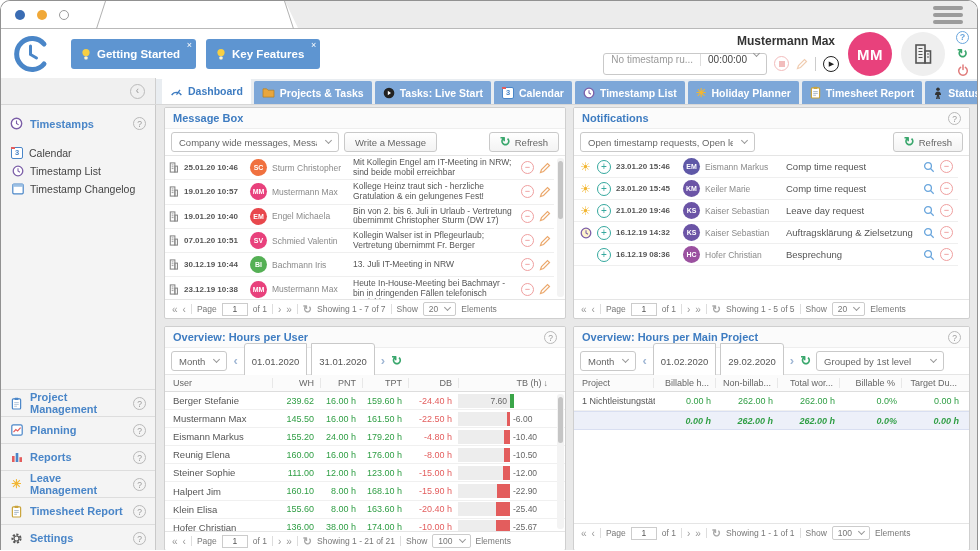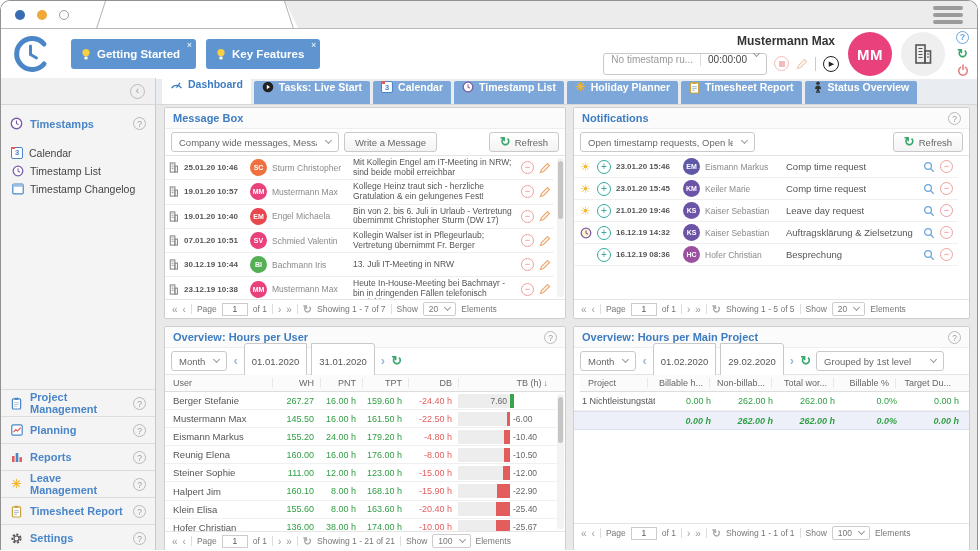--- a/index.html
+++ b/index.html
@@ -45,21 +45,21 @@
   .building-btn{width:44px;height:44px;border-radius:50%;background:#efefef;display:flex;align-items:center;justify-content:center;cursor:pointer;}
   .side-icons{display:flex;flex-direction:column;align-items:center;gap:4px;padding-left:2px;}
   .q-blue{width:13px;height:13px;border:1.3px solid #6aa6dd;color:#6aa6dd;border-radius:50%;font-size:9px;font-weight:bold;text-align:center;line-height:11px;}
   .r-green{color:#3aa76d;font-size:13px;font-weight:bold;line-height:12px;}
 
   
   .navrow{height:26px;background:#e9edf1;display:flex;align-items:flex-end;border-bottom:1px solid #d7d7d7;}
   .nav-left{width:155px;background:#f0f0f0;height:26px;border-right:1px solid #cfcfcf;display:flex;align-items:center;justify-content:flex-end;padding-right:10px;flex:none;}
   .collapse-btn{width:15px;height:15px;border:1px solid #bbb;border-radius:50%;color:#999;font-size:10px;line-height:12px;text-align:center;cursor:pointer;}
   .tabs{display:flex;gap:3px;align-items:flex-end;flex:1;height:100%;padding:2px 2px 0 6px;}
-  .tab{background:#7da7d8;color:#fff;font-size:10.5px;font-weight:bold;height:23px;display:flex;gap:5px;padding:0 8px;border-radius:2px 2px 0 0;white-space:nowrap;cursor:pointer;}
+  .tab{background:#7da7d8;color:#fff;font-size:10.5px;font-weight:bold;height:23px;display:flex;align-items:center;gap:5px;padding:0 8px;border-radius:2px 2px 0 0;white-space:nowrap;cursor:pointer;}
   .tab.active{background:#fff;color:#3e7cc1;height:26px;}
 
   
   .bodyrow{display:flex;height:446px;background:#e9e9e9;}
   .sidebar{width:155px;background:#f4f4f4;border-right:1px solid #c9c9c9;display:flex;flex-direction:column;flex:none;}
   .sb-section{height:27px;display:flex;align-items:center;gap:7px;padding:0 9px;border-top:1px solid #ddd;color:#4a86c8;font-weight:bold;font-size:11px;cursor:pointer;flex:none;}
   .sb-section.first{border-top:none;margin-top:5px;}
   .qmark{margin-left:auto;width:13px;height:13px;border:1px solid #b9b9b9;color:#9a9a9a;border-radius:50%;font-size:8.5px;font-weight:normal;text-align:center;line-height:12px;flex:none;cursor:pointer;}
   .sb-sub{padding:7px 0 0 10px;display:flex;flex-direction:column;gap:1px;}
   .sb-item{height:17px;display:flex;align-items:center;gap:6px;color:#444;font-size:10.5px;cursor:pointer;}
@@ -241,20 +241,28 @@
         <span>
             <svg width="13" height="12" viewBox="0 0 14 13">
               <path d="M1.8 11 A6 6 0 0 1 12.2 11" fill="none" stroke="#3e7cc1" stroke-width="1.5"></path>
               <line x1="7" y1="10.5" x2="10.8" y2="5.2" stroke="#3e7cc1" stroke-width="1.4"></line>
             </svg>
           </span>
         <span>Dashboard</span>
       </div>
       <div class="tab">
         <span>
+            <svg width="13" height="11" viewBox="0 0 14 12">
+              <path d="M1 2h4l1.5 1.5H13V11H1z" fill="#e9a63c" stroke="#b57f21" stroke-width="0.8"></path>
+            </svg>
+          </span>
+        <span>Projects &amp; Tasks</span>
+      </div>
+      <div class="tab">
+        <span>
             <svg width="12" height="12" viewBox="0 0 12 12">
               <circle cx="6" cy="6" r="5.3" fill="#222"></circle>
               <path d="M4.8 3.8l3.2 2.2-3.2 2.2z" fill="#fff"></path>
             </svg>
           </span>
         <span>Tasks: Live Start</span>
       </div>
       <div class="tab">
         <span class="cal-ic">3</span>
         <span>Calendar</span>
@@ -694,21 +702,21 @@
           <span class="th th-name">User</span>
           <span class="th w-wh">WH</span>
           <span class="th w-pnt">PNT</span>
           <span class="th w-tpt">TPT</span>
           <span class="th w-db">DB</span>
           <span class="th" style="width:96px;border-left:1px solid #e8e8e8;"><span>TB (h)</span><span class="sort-arrow">↓</span></span>
         </div>
         <div class="rows">
           <div class="trow">
             <span class="td-name">Berger Stefanie</span>
-            <span class="td w-wh green">267.27</span>
+            <span class="td w-wh green">239.62</span>
             <span class="td w-pnt green">16.00 h</span>
             <span class="td w-tpt green">159.60 h</span>
             <span class="td w-db red">-24.40 h</span>
             <span class="tb-cell">
                 <span class="tb-track">
                   <span class="tb-val">7.60</span>
                 </span>
                 <span class="tb-bar pos" style="width: 4.18px;"></span>
               </span>
           </div>
@@ -843,21 +851,21 @@
           <span class="arrow-lr">‹</span>
           <span class="datebox db-l">01.02.2020</span>
           <span class="datebox db-r">29.02.2020</span>
           <span class="arrow-lr">›</span>
           <span class="r-green">↻</span>
           <div class="select" style="width:128px;">
               <span style="flex:1;overflow:hidden;white-space:nowrap;">Grouped by 1st level</span>
               <span class="chev"></span>
             </div>
         </div>
-        <div class="thead" style="padding-right:12px;margin-left:6px;">
+        <div class="thead" style="padding-right:6px;">
           <span class="th th-name">Project</span>
           <span class="th w-p">Billable h...</span>
           <span class="th w-p">Non-billab...</span>
           <span class="th w-p">Total wor...</span>
           <span class="th w-p">Billable %</span>
           <span class="th w-p">Target Du...</span>
         </div>
         <div class="prow" style="padding-right:4px;">
           <span class="td-name">1 Nichtleistungstätigkeiten</span>
           <span class="td w-p green">0.00 h</span>

